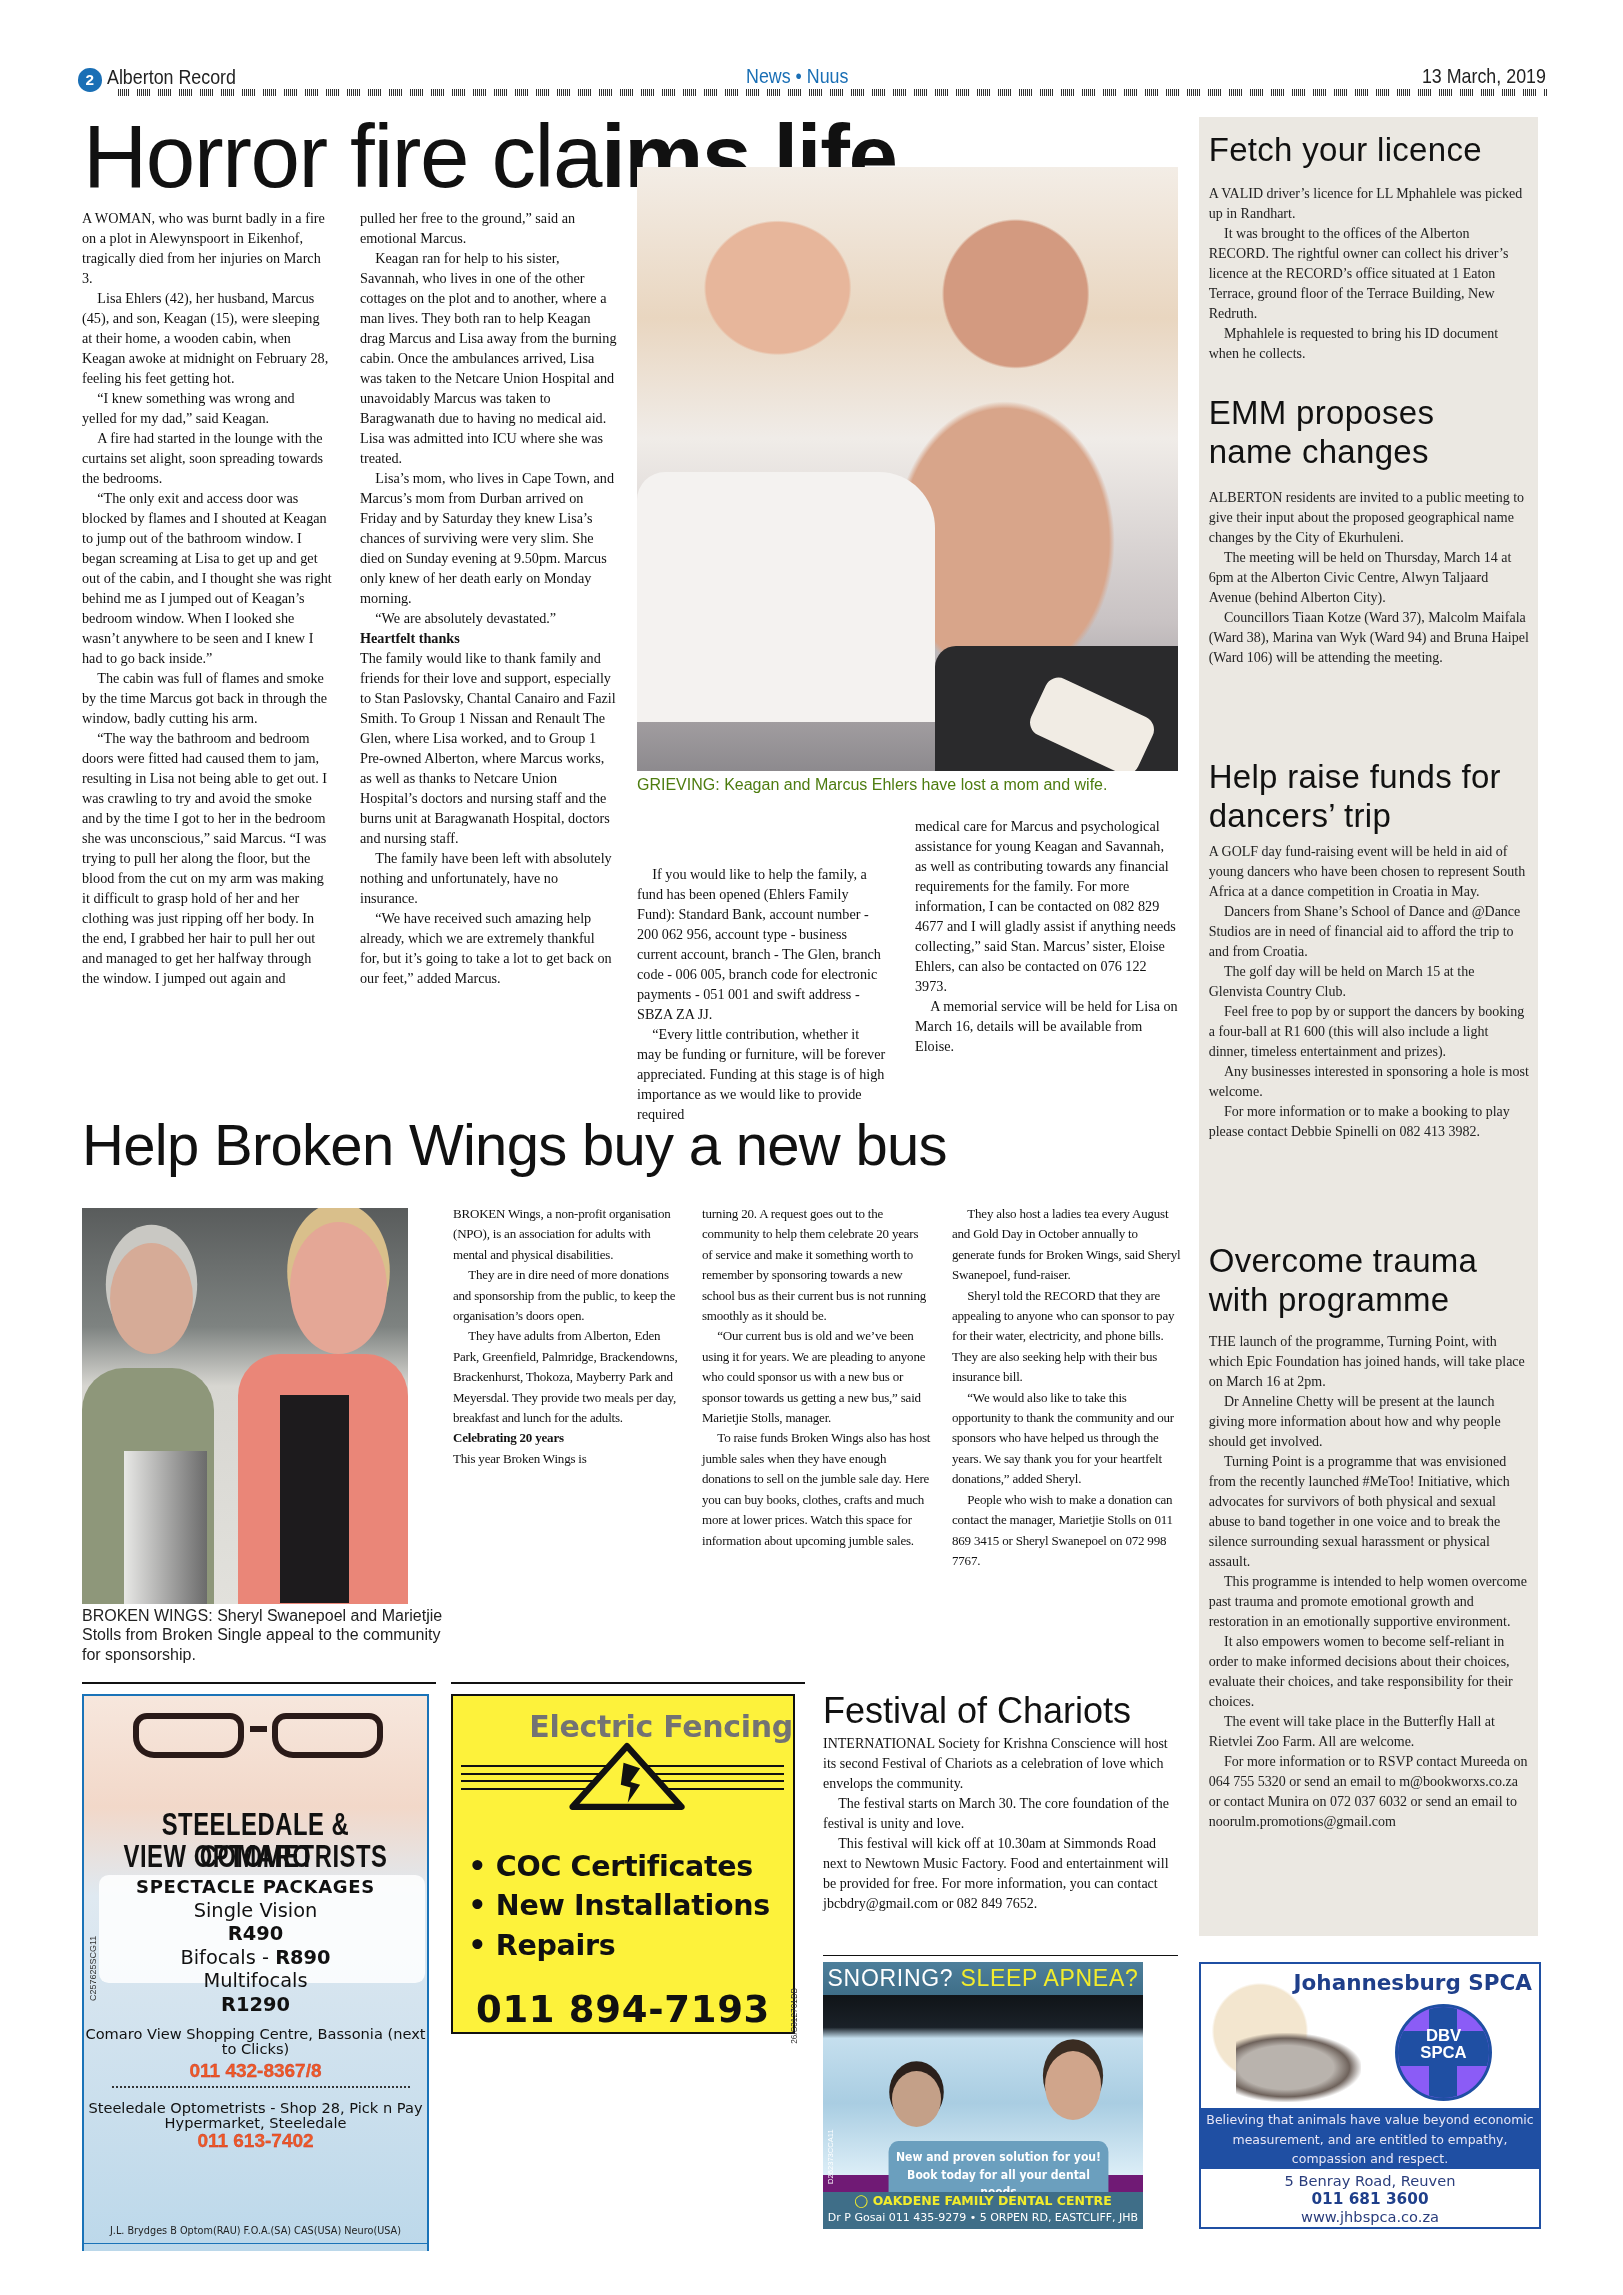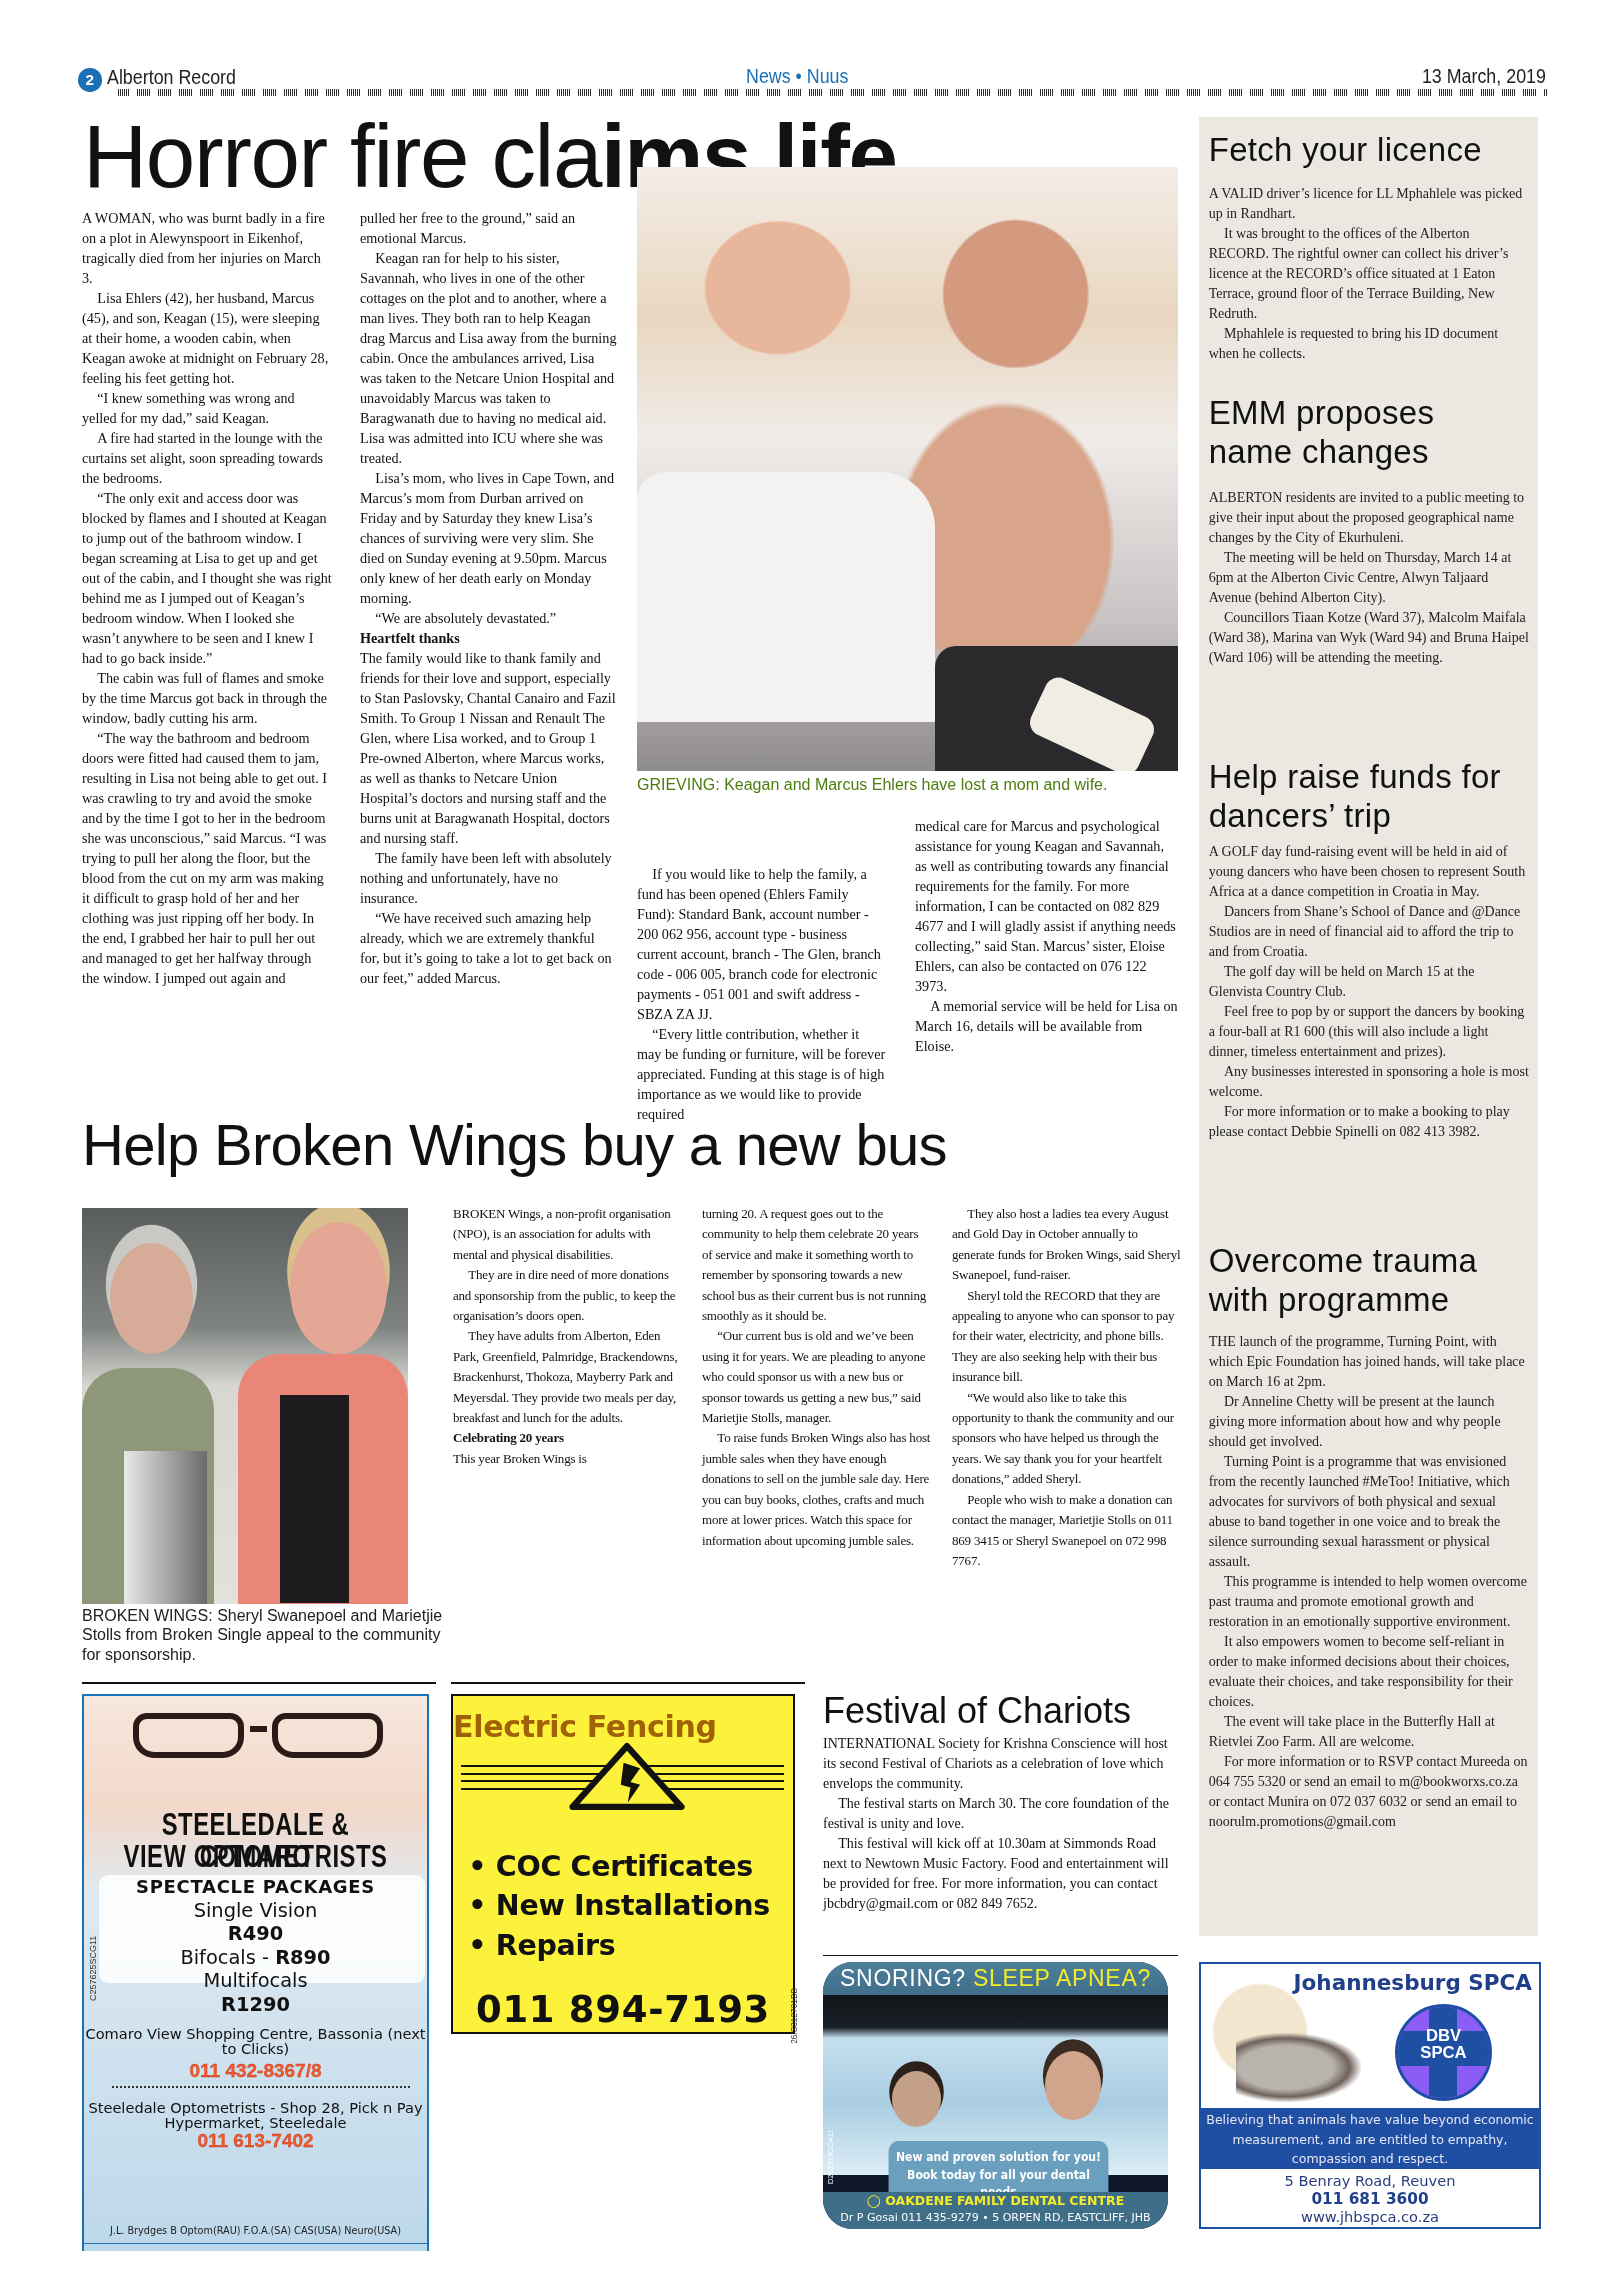--- a/index.html
+++ b/index.html
@@ -101,31 +101,31 @@
   .ad-opt .ph1 { top: 364px; }
   .ad-opt .dots { position:absolute; left: 28px; top: 390px; width: 298px; border-top: 2.1px dotted #333; }
   .ad-opt .a2 { top: 404px; }
   .ad-opt .ph2 { top: 434px; }
   .ad-opt .code { position:absolute; left: 4.2px; top: 305px; font-family: "Liberation Sans", sans-serif; font-size: 9px; color: #333; transform: rotate(-90deg); transform-origin: left top; white-space: nowrap; }
   .opt-foot { left: 82px; top: 2225px; width: 347px; text-align: center; font-family: "DejaVu Sans", sans-serif; font-size: 9.7px; color: #222; }
   .opt-foot-rule { left: 82px; top: 2243px; width: 347px; height: 1.4px; background: #1a73b8; }
 
   
   .ad-elec { left: 451px; top: 1694px; width: 344px; height: 340px; background: #fdf23b; border: 2.1px solid #111; }
-  .ad-elec .title { position:absolute; left: 0; top: 12.5px; width: 100%; text-align: left; font-family: "DejaVu Sans", sans-serif; font-weight: bold; font-size: 30px; color: #a16207; letter-spacing: -0.3px; }
+  .ad-elec .title { position:absolute; left: 0; top: 12.5px; width: 100%; text-align: right; font-family: "DejaVu Sans", sans-serif; font-weight: bold; font-size: 30px; color: #737373; letter-spacing: -0.3px; }
   .ad-elec .lines { position:absolute; left: 8.3px; top: 69px; width: 323px; height: 28px; }
   .ad-elec .lines span { position:absolute; left: 0; width: 100%; height: 2.1px; background: #111; }
   .ad-elec svg.warn { position:absolute; left: 115px; top: 46px; }
   .ad-elec .bl { position:absolute; left: 15.3px; font-family: "DejaVu Sans", sans-serif; font-weight: bold; font-size: 28.5px; color: #111; white-space: nowrap; letter-spacing: -0.3px; }
   .ad-elec .b1 { top: 154px; } .ad-elec .b2 { top: 193px; } .ad-elec .b3 { top: 233px; }
   .ad-elec .phone { position:absolute; left: 0; top: 292px; width: 100%; text-align: center; font-family: "DejaVu Sans", sans-serif; font-weight: bold; font-size: 37px; color: #111; letter-spacing: 0.7px; }
   .ad-elec .code { position:absolute; right: 4.2px; top: 292px; font-family: "Liberation Sans", sans-serif; font-size: 8.3px; color: #333; transform: rotate(-90deg); transform-origin: right top; white-space: nowrap; }
 
   
-  .ad-dent { left: 823px; top: 1962px; width: 345px; height: 267px; background: #0f172a; overflow: hidden; border-radius: 30px; }
+  .ad-dent { left: 823px; top: 1962px; width: 320px; height: 267px; background: #701a75; overflow: hidden; }
   .ad-dent .hdr { position:absolute; left: 0; top: 0; width: 100%; height: 33px; background: linear-gradient(180deg, #4d7f9b, #3f6e88); text-align: center; font-family: "Liberation Sans", sans-serif; font-size: 23px; line-height: 33px; color: #fff; letter-spacing: 0.7px; }
   .ad-dent .hdr span.y { color: #f2ec2c; }
   .ad-dent .bed { position:absolute; left: 0; top: 33px; width: 100%; height: 180px; background: linear-gradient(180deg, #101418 0%, #1a2128 18%, #c5dfee 24%, #a9cde2 60%, #dceef7 100%); }
   .ad-dent .woman { position:absolute; left: 69px; top: 76px; width: 49px; height: 56px; background: #c4a088; border-radius: 50%; box-shadow: 0 -7px 0 2.8px #2b201b; }
   .ad-dent .man { position:absolute; left: 222px; top: 56px; width: 56px; height: 69px; background: #d0a58b; border-radius: 50%; box-shadow: 0 -9.7px 0 2.1px #3a2c22; }
   .ad-dent .bubble { position:absolute; left: 56px; top: 179px; width: 239px; height: 51px; background: #6b9fbe; border-radius: 11px 11px 0 0; text-align: center; font-family: "DejaVu Sans", sans-serif; font-weight: bold; color: #fff; font-size: 11.8px; line-height: 17.4px; padding-top: 8.3px; transform: scaleX(0.92); }
   .ad-dent .foot { position:absolute; left: 0; top: 230px; width: 100%; height: 37px; background: #3f6e88; text-align: center; font-family: "DejaVu Sans", sans-serif; font-weight: bold; }
   .ad-dent .foot .n { display:block; color: #f2ec2c; font-size: 12.5px; line-height: 16.7px; padding-top: 1.4px; }
   .ad-dent .foot .a { display:block; color: #fff; font-size: 11px; line-height: 16.7px; font-weight: normal; }
   .ad-dent .code { position:absolute; left: 2.8px; top: 222px; font-family: "Liberation Sans", sans-serif; font-size: 7.6px; color: #fff; transform: rotate(-90deg); transform-origin: left top; white-space: nowrap; }

